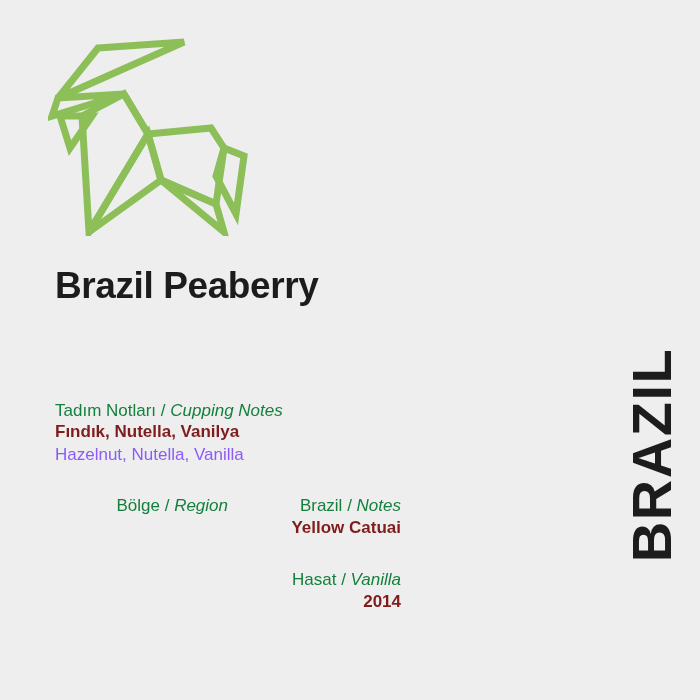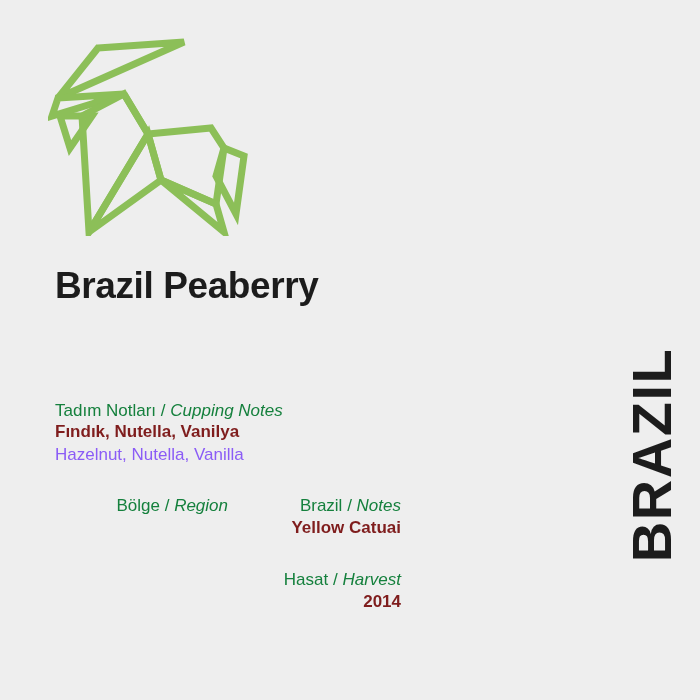--- a/index.html
+++ b/index.html
@@ -186,20 +186,20 @@
         <div class="spec-value-primary">Yellow Catuai</div>
       </div>
     </div>
 
     <div class="spec-row">
       <div class="spec-col spec-block">
       </div>
 
       <div class="spec-col spec-block">
         <div class="spec-label">
-          <span>Hasat</span><span class="sep"> / </span><span class="en">Harvest</span>
+          <span>Hasat</span><span class="sep"> / </span><span class="en">Vanilla</span>
         </div>
         <div class="spec-value-primary">2014</div>
       </div>
     </div>
 
   </div>
 </div>
 
 </body></html>

